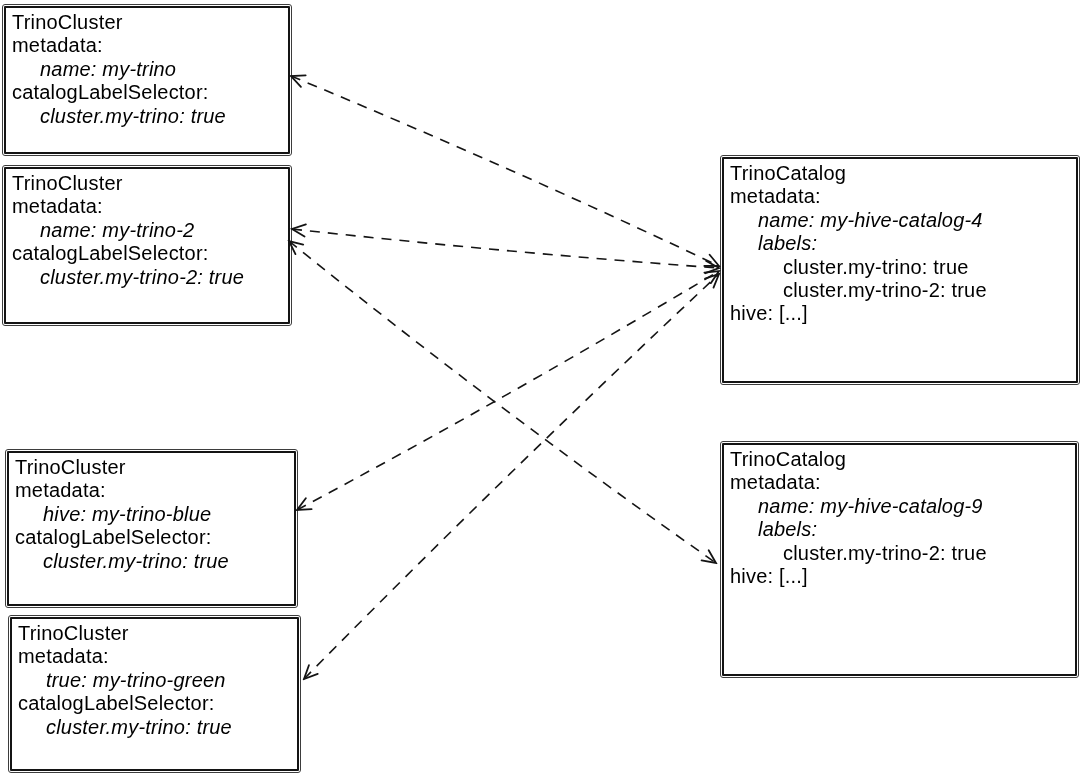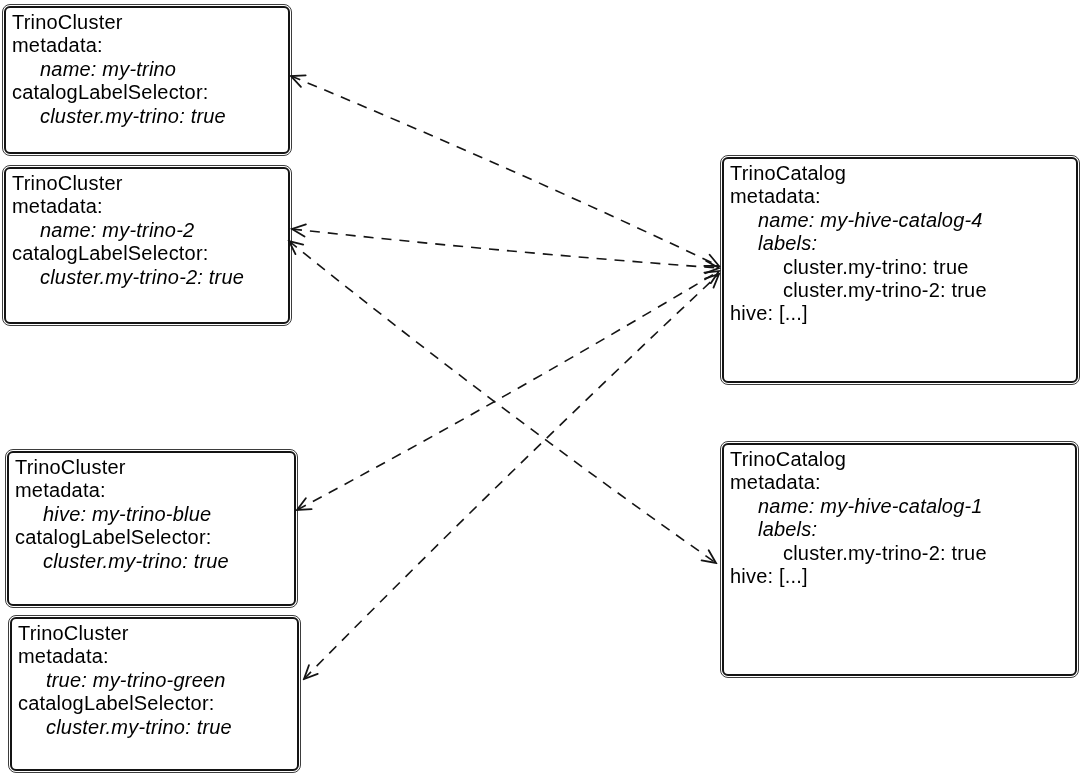--- a/index.html
+++ b/index.html
@@ -31,21 +31,21 @@
     stroke-dasharray: 10 8;
     stroke-linecap: butt;
   }
   .node {
     position: absolute;
     box-sizing: border-box;
     background: #ffffff;
     border: 2px solid var(--stroke, #141414);
     outline: 1px solid #3d3d3d;
     outline-offset: 1px;
-    border-radius: 6px;
+    border-radius: 1px;
     padding: 3px 6px;
     z-index: 1;
     color: #000000;
     font-size: 20px;
     line-height: 23.4px;
     letter-spacing: 0.01em;
   }
   .line { white-space: pre; }
   .i0 { padding-left: 0; }
   .i1 { padding-left: 28px; font-style: italic; }
@@ -100,21 +100,21 @@
         <div class="line i1">labels:</div>
         <div class="line i2">cluster.my-trino: true</div>
         <div class="line i2">cluster.my-trino-2: true</div>
         <div class="line i0">hive: [...]</div>
       </div>
   </div>
   <div class="node" style="left: 722px; top: 443px; width: 355px; height: 233px;">
     <div class="box-lines">
         <div class="line i0">TrinoCatalog</div>
         <div class="line i0">metadata:</div>
-        <div class="line i1">name: my-hive-catalog-1</div>
+        <div class="line i1">name: my-hive-catalog-9</div>
         <div class="line i1">labels:</div>
         <div class="line i2">cluster.my-trino-2: true</div>
         <div class="line i0">hive: [...]</div>
       </div>
   </div>
 
   <svg class="conn-layer" xmlns="http://www.w3.org/2000/svg" viewBox="0 0 1082 775">
     <defs>
       <marker id="arrowhead" viewBox="0 0 20 20" refX="18" refY="10" markerWidth="19" markerHeight="19" markerUnits="userSpaceOnUse" orient="auto-start-reverse">
         <path d="M 4 3.5 L 18 10 L 4 16.5" fill="none" stroke="#141414" stroke-width="1.9" stroke-linecap="round"></path>

